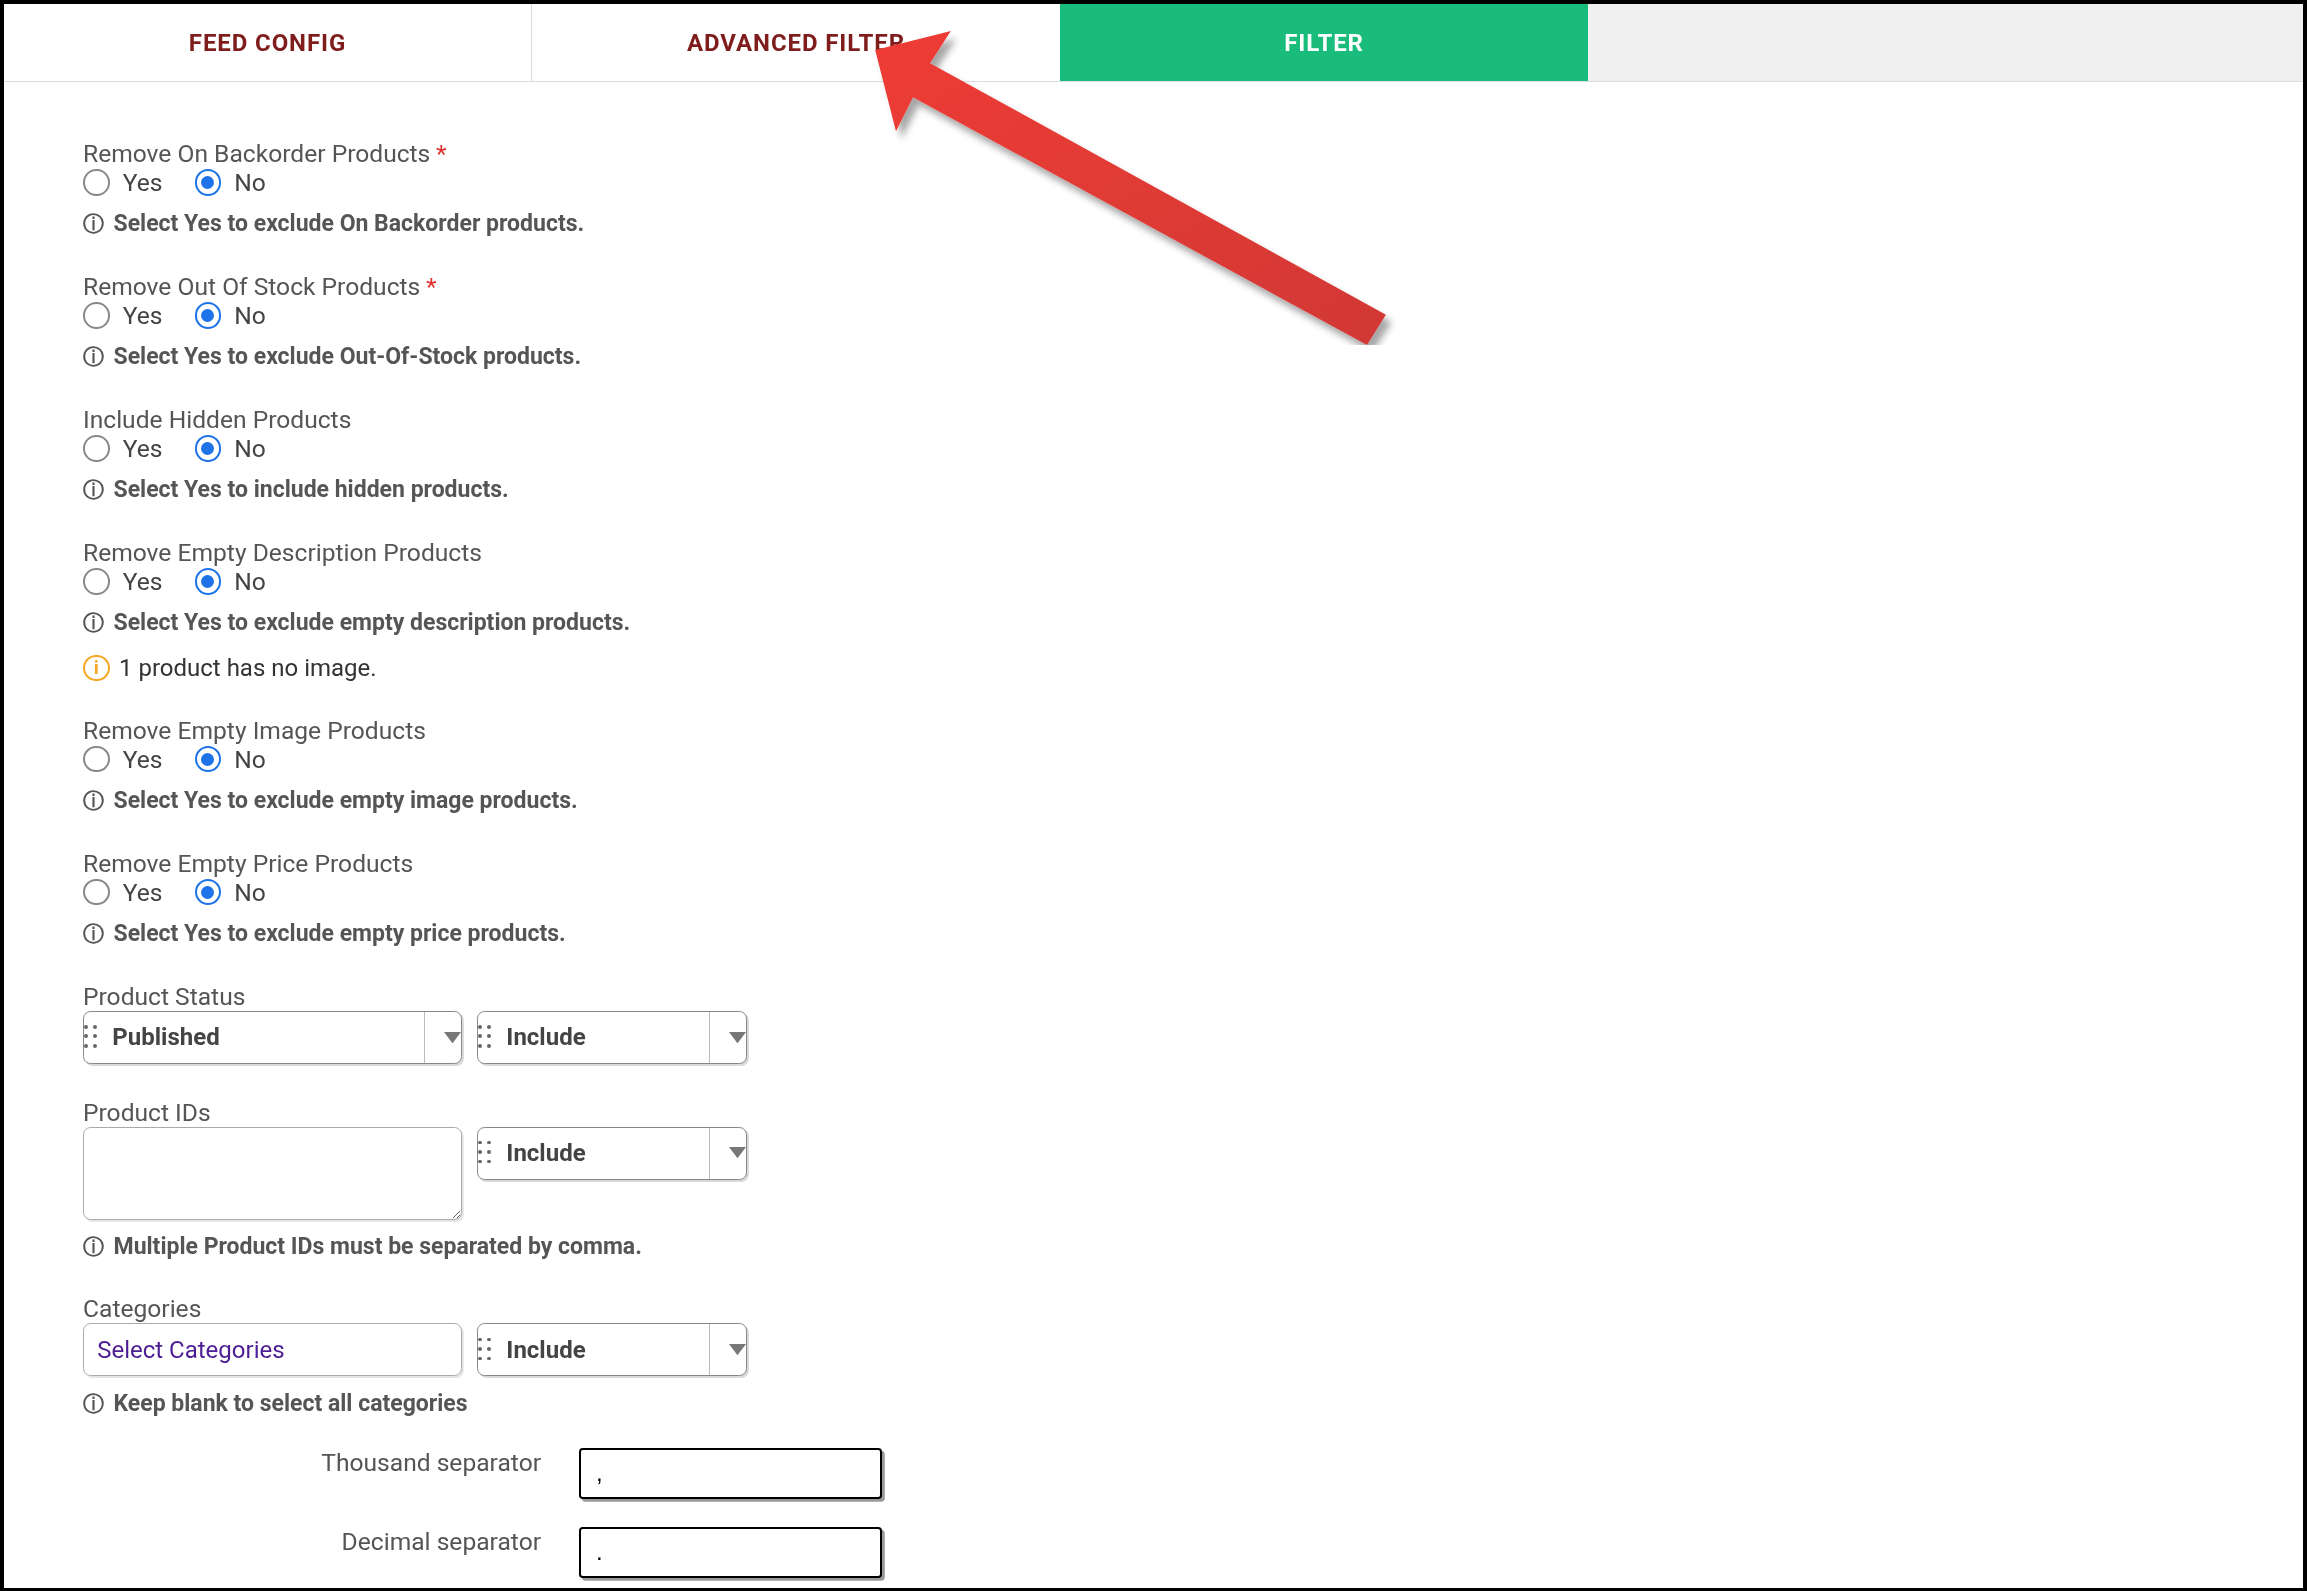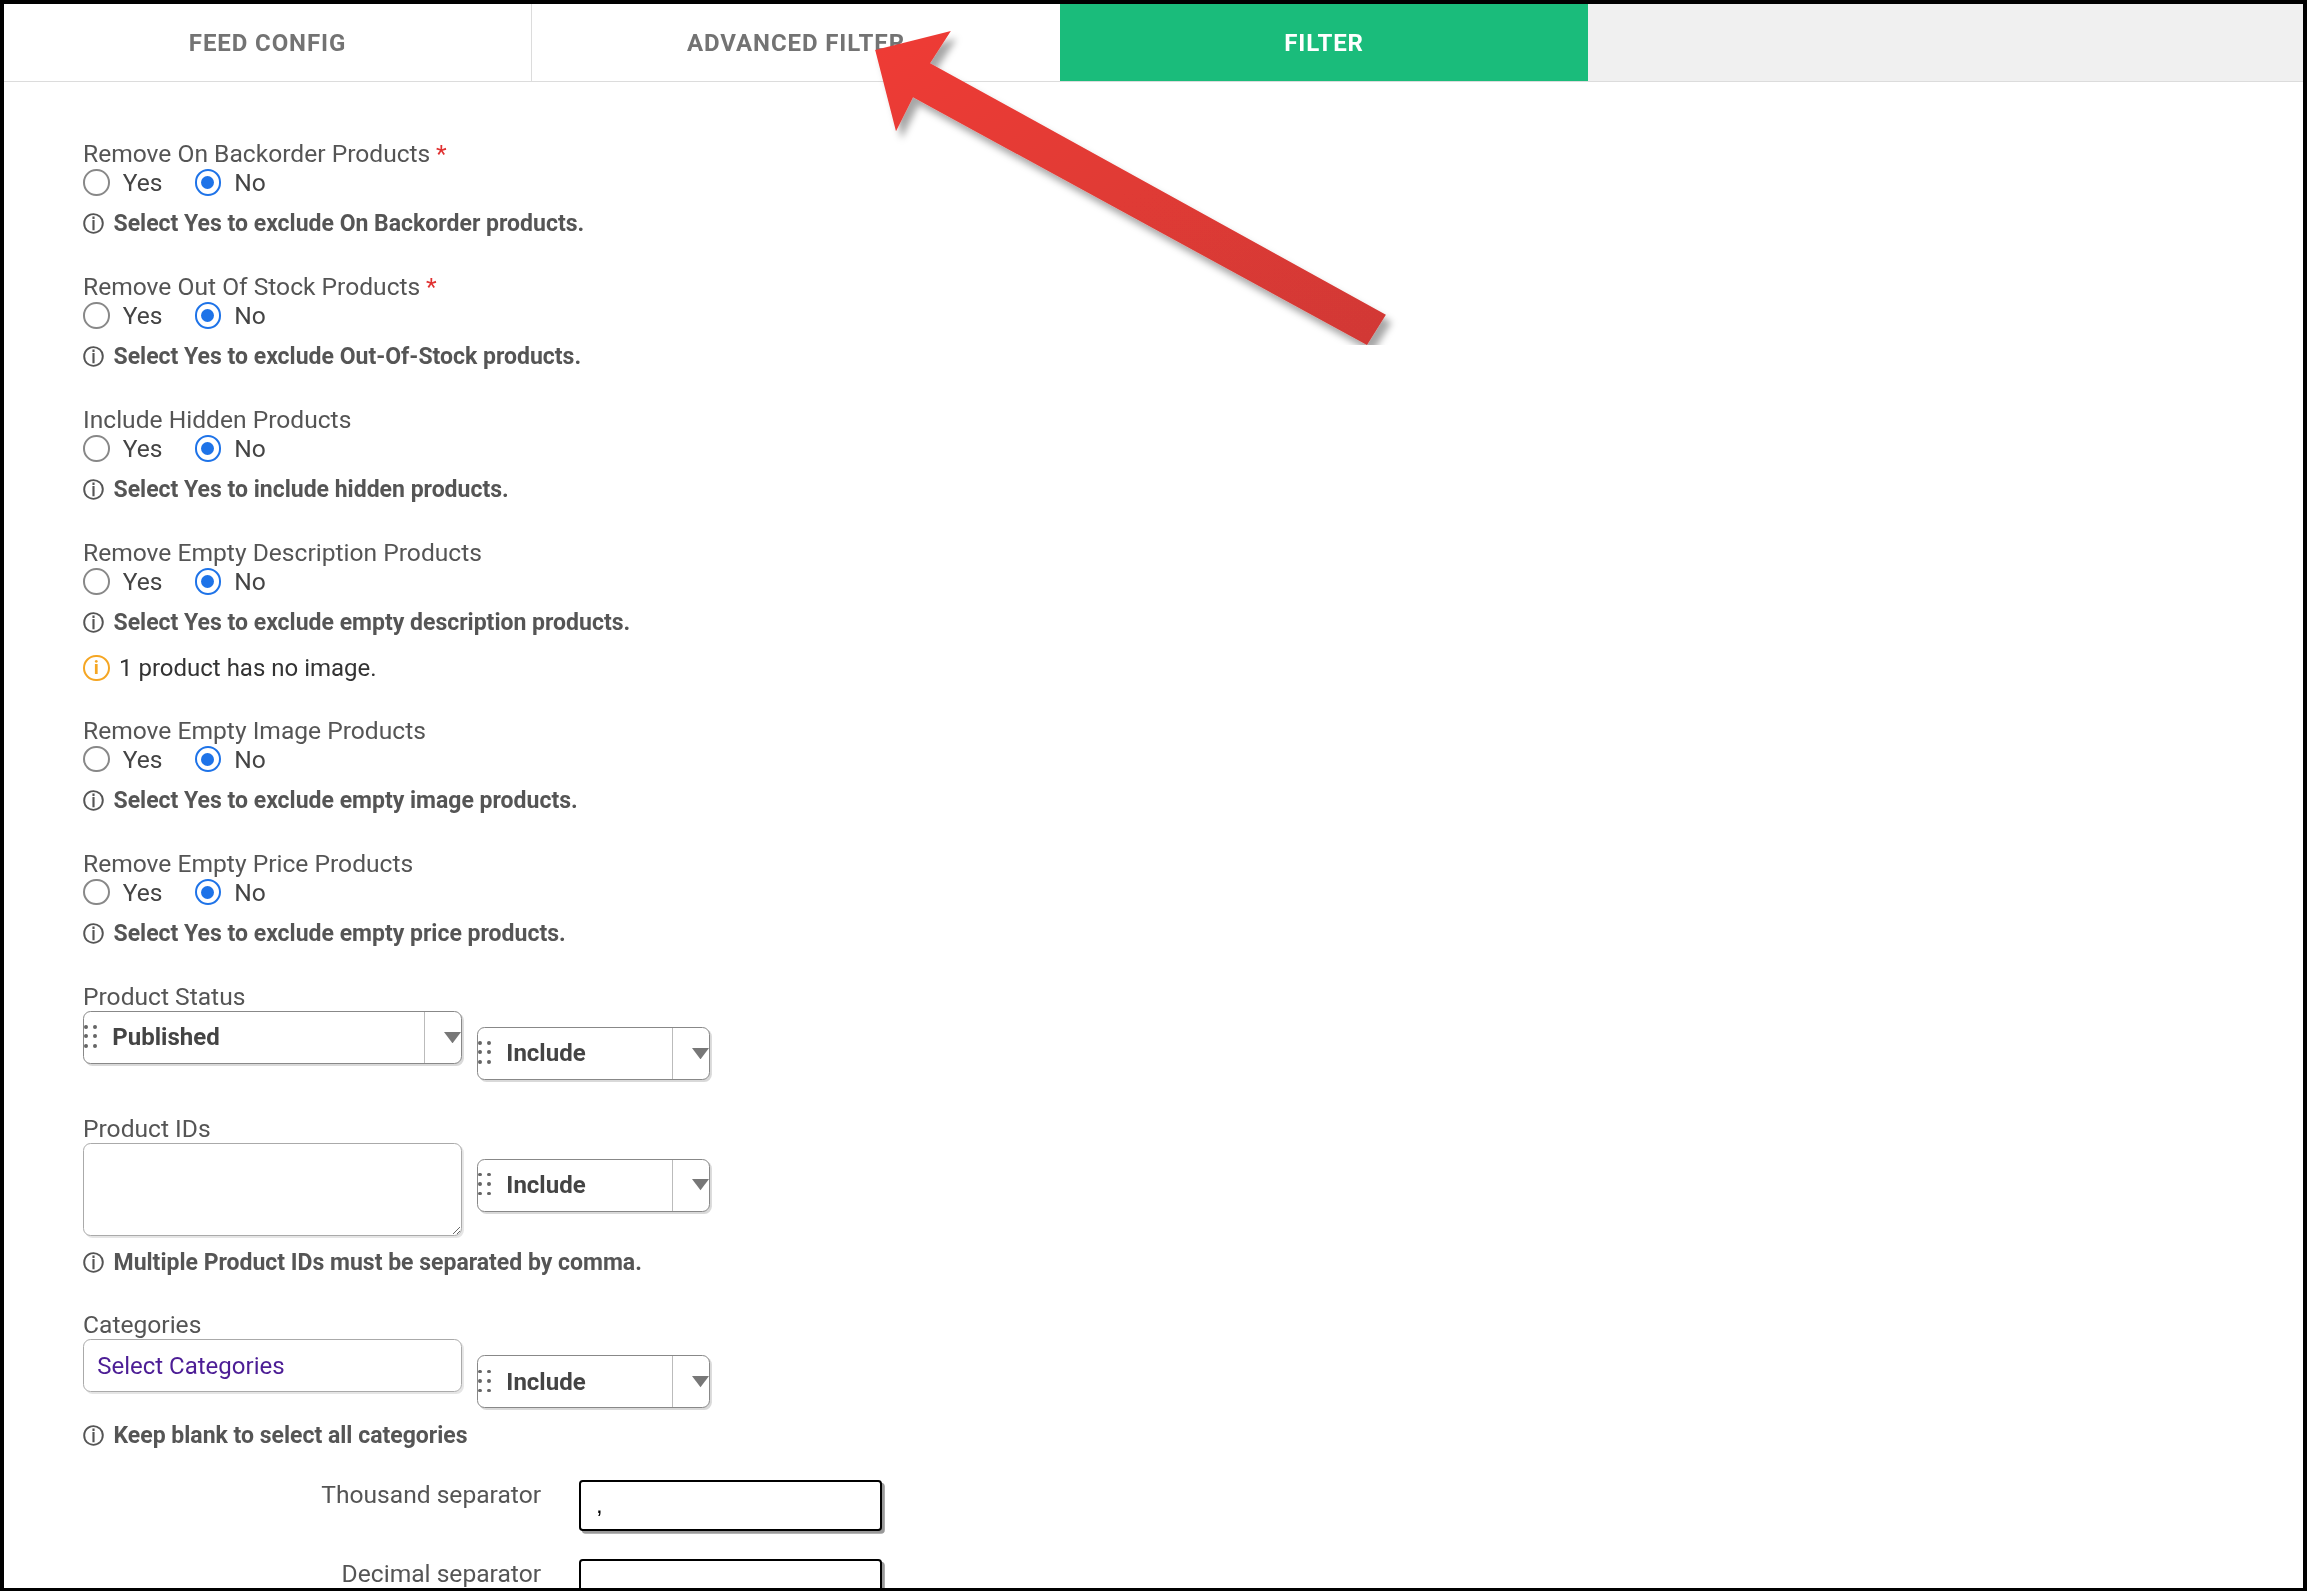--- a/index.html
+++ b/index.html
@@ -22,21 +22,21 @@
   }
   .tab {
     flex: 0 0 auto;
     width: 528px;
     display: flex;
     align-items: center;
     justify-content: center;
     font-weight: 700;
     font-size: 24px;
     letter-spacing: 0.9px;
-    color: #737373;
+    color: #7f1d1d;
     background: #fff;
     border-right: 1.9px solid #dcdcdc;
     cursor: pointer;
   }
   .tab.active {
     background: #1abc7b;
     color: #fff;
     border-right: none;
   }
   .tab.advanced { border-right: none; }
@@ -97,21 +97,21 @@
     margin-right: 13.2px;
   }
   .select .drag-dots span { width:3.8px; height:3.8px; background:#666; border-radius:50%; }
   .select .caret {
     margin-left: auto; padding-left: 19px;
     border-left: 1.9px solid #bbb; height: 100%;
     display:flex; align-items:center;
   }
   .select .caret svg { fill:#777; }
   .select.status { width: 379px; }
-  .select.include { width: 233px; margin-left: 15px; margin-top: 16px; }
+  .select.include { width: 270px; margin-left: 15px; }
   .textarea {
     width: 379px; height: 93px; border:1.9px solid #aaa; border-radius:7.6px;
     padding: 9.5px 13.2px; font-size:24px; resize: both;
     box-shadow: 1.9px 1.9px 0 rgba(0,0,0,0.1);
   }
   .textinput {
     border: 1.9px solid #aaa; border-radius: 7.6px; height: 53px;
     width: 379px; padding: 0 13.2px; font-size:24px; color:#333;
     box-shadow: 1.9px 1.9px 0 rgba(0,0,0,0.1);
   }

